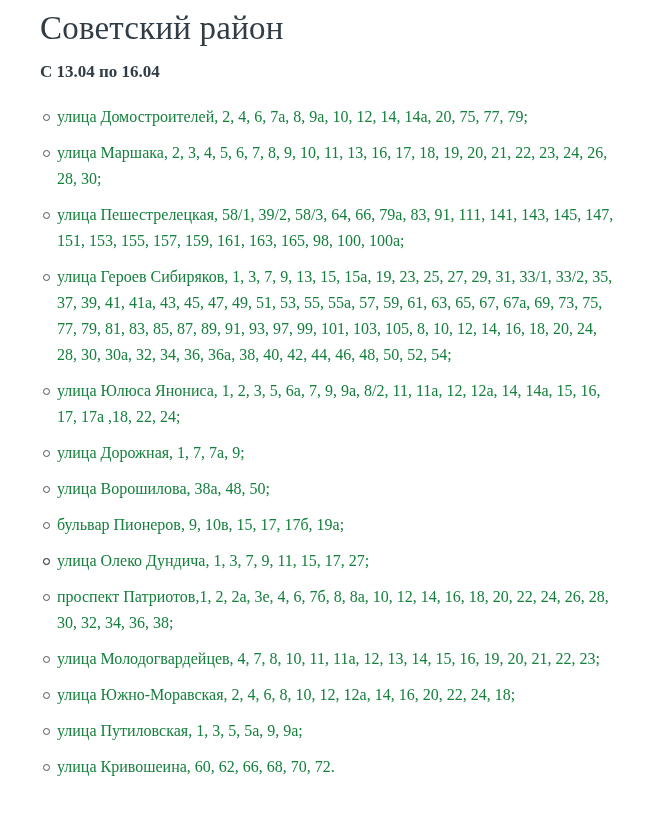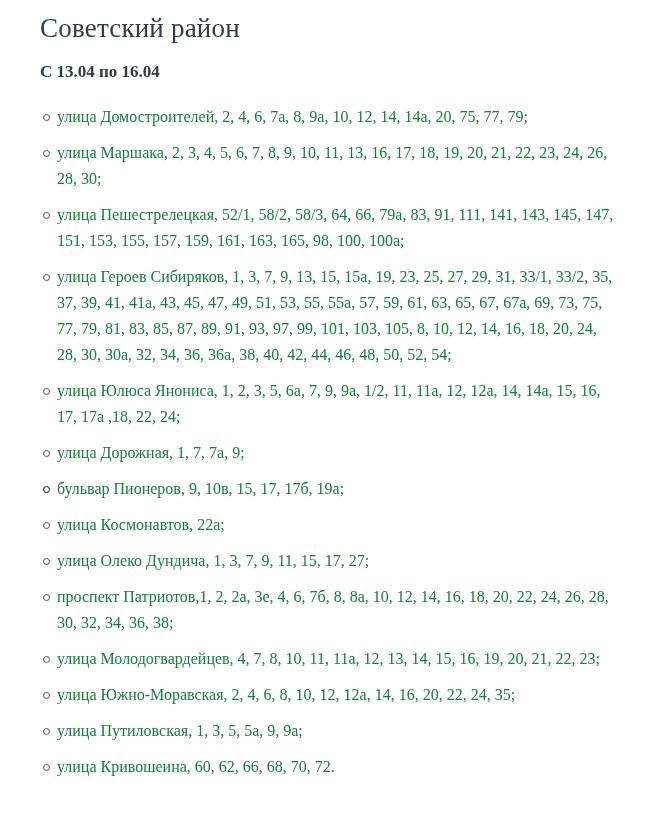--- a/index.html
+++ b/index.html
@@ -14,21 +14,21 @@
     font-family: "Liberation Serif", "DejaVu Serif", serif;
   }
   .article {
     box-sizing: border-box;
     width: 650px;
     height: 819px;
     padding: 12px 35px 0 40px;
   }
   .title {
     margin: 0;
-    font-size: 27px;
+    font-size: 33px;
     line-height: 32px;
     font-weight: 500;
     color: #303c46;
     letter-spacing: 0.2px;
   }
   .date-range {
     margin: 18px 0 8px 0;
     font-size: 17px;
     line-height: 20px;
     font-weight: 700;
@@ -79,70 +79,70 @@
         <span class="street-text">улица Домостроителей, 2, 4, 6, 7а, 8, 9а, 10, 12, 14, 14а, 20, 75, 77, 79;</span>
       </li>
 
       <li class="street-item">
         <span class="bullet"></span>
         <span class="street-text">улица Маршака, 2, 3, 4, 5, 6, 7, 8, 9, 10, 11, 13, 16, 17, 18, 19, 20, 21, 22, 23, 24, 26, 28, 30;</span>
       </li>
 
       <li class="street-item">
         <span class="bullet"></span>
-        <span class="street-text">улица Пешестрелецкая, 52/1, 58/2, 58/3, 64, 66, 79а, 83, 91, 111, 141, 143, 145, 147, 151, 153, 155, 157, 159, 161, 163, 165, 98, 100, 100а;</span>
+        <span class="street-text">улица Пешестрелецкая, 58/1, 39/2, 58/3, 64, 66, 79а, 83, 91, 111, 141, 143, 145, 147, 151, 153, 155, 157, 159, 161, 163, 165, 98, 100, 100а;</span>
       </li>
 
       <li class="street-item">
         <span class="bullet"></span>
         <span class="street-text">улица Героев Сибиряков, 1, 3, 7, 9, 13, 15, 15а, 19, 23, 25, 27, 29, 31, 33/1, 33/2, 35, 37, 39, 41, 41а, 43, 45, 47, 49, 51, 53, 55, 55а, 57, 59, 61, 63, 65, 67, 67а, 69, 73, 75, 77, 79, 81, 83, 85, 87, 89, 91, 93, 97, 99, 101, 103, 105, 8, 10, 12, 14, 16, 18, 20, 24, 28, 30, 30а, 32, 34, 36, 36а, 38, 40, 42, 44, 46, 48, 50, 52, 54;</span>
       </li>
 
       <li class="street-item">
         <span class="bullet"></span>
-        <span class="street-text">улица Юлюса Янониса, 1, 2, 3, 5, 6а, 7, 9, 9а, 1/2, 11, 11а, 12, 12а, 14, 14а, 15, 16, 17, 17а ,18, 22, 24;</span>
+        <span class="street-text">улица Юлюса Янониса, 1, 2, 3, 5, 6а, 7, 9, 9а, 8/2, 11, 11а, 12, 12а, 14, 14а, 15, 16, 17, 17а ,18, 22, 24;</span>
       </li>
 
       <li class="street-item">
         <span class="bullet"></span>
         <span class="street-text">улица Дорожная, 1, 7, 7а, 9;</span>
       </li>
 
       <li class="street-item">
         <span class="bullet"></span>
+        <span class="street-text">улица Ворошилова, 38а, 48, 50;</span>
       </li>
 
       <li class="street-item">
         <span class="bullet"></span>
         <span class="street-text">бульвар Пионеров, 9, 10в, 15, 17, 17б, 19а;</span>
       </li>
 
       <li class="street-item">
         <span class="bullet"></span>
-        <span class="street-text">улица Космонавтов, 22а;</span>
       </li>
 
       <li class="street-item">
         <span class="bullet"></span>
         <span class="street-text">улица Олеко Дундича, 1, 3, 7, 9, 11, 15, 17, 27;</span>
       </li>
 
       <li class="street-item">
         <span class="bullet"></span>
         <span class="street-text">проспект Патриотов,1, 2, 2а, 3е, 4, 6, 7б, 8, 8а, 10, 12, 14, 16, 18, 20, 22, 24, 26, 28, 30, 32, 34, 36, 38;</span>
       </li>
 
       <li class="street-item">
         <span class="bullet"></span>
         <span class="street-text">улица Молодогвардейцев, 4, 7, 8, 10, 11, 11а, 12, 13, 14, 15, 16, 19, 20, 21, 22, 23;</span>
       </li>
 
       <li class="street-item">
         <span class="bullet"></span>
-        <span class="street-text">улица Южно-Моравская, 2, 4, 6, 8, 10, 12, 12а, 14, 16, 20, 22, 24, 35;</span>
+        <span class="street-text">улица Южно-Моравская, 2, 4, 6, 8, 10, 12, 12а, 14, 16, 20, 22, 24, 18;</span>
       </li>
 
       <li class="street-item">
         <span class="bullet"></span>
         <span class="street-text">улица Путиловская, 1, 3, 5, 5а, 9, 9а;</span>
       </li>
 
       <li class="street-item">
         <span class="bullet"></span>
         <span class="street-text">улица Кривошеина, 60, 62, 66, 68, 70, 72.</span>

